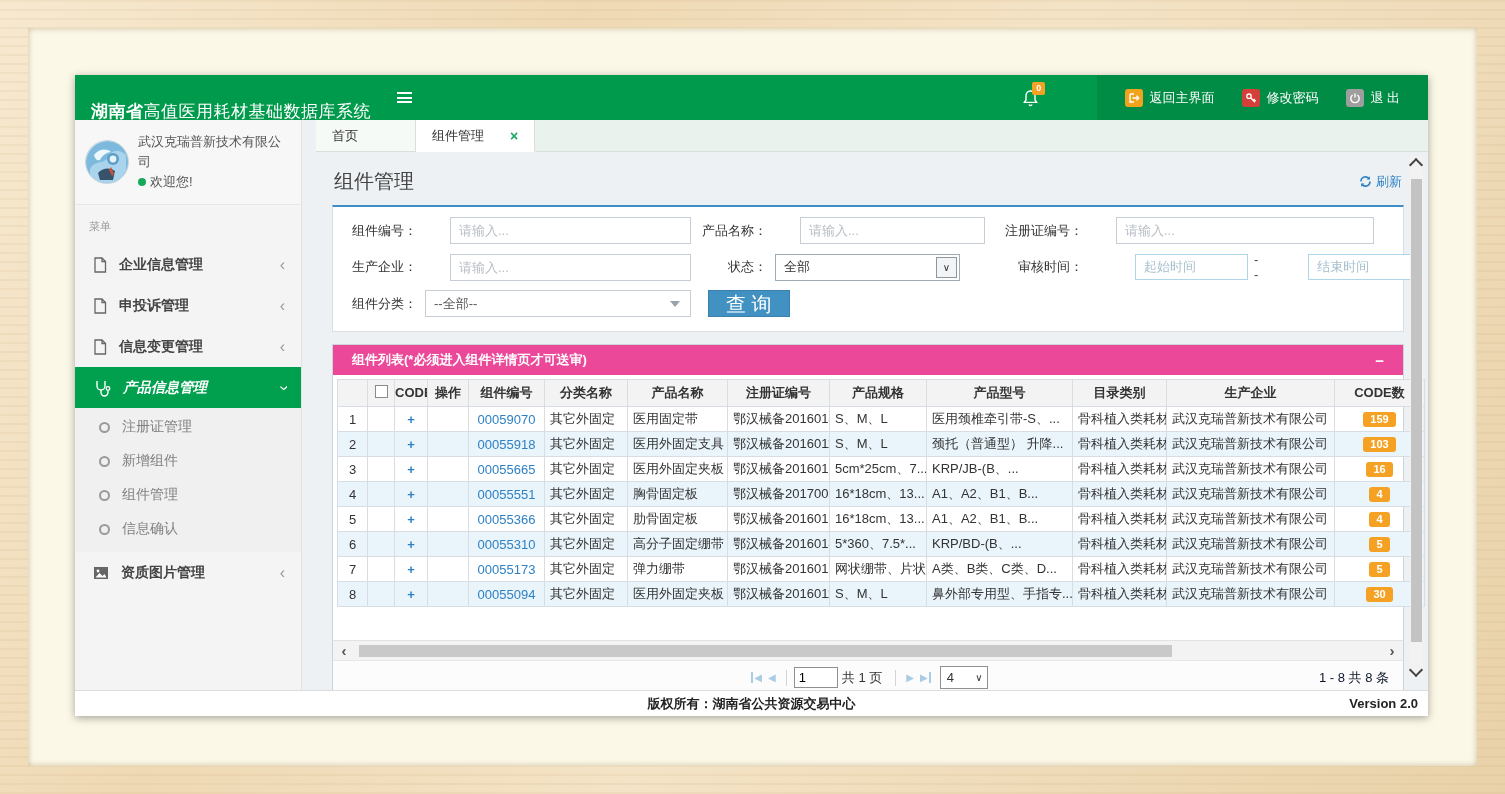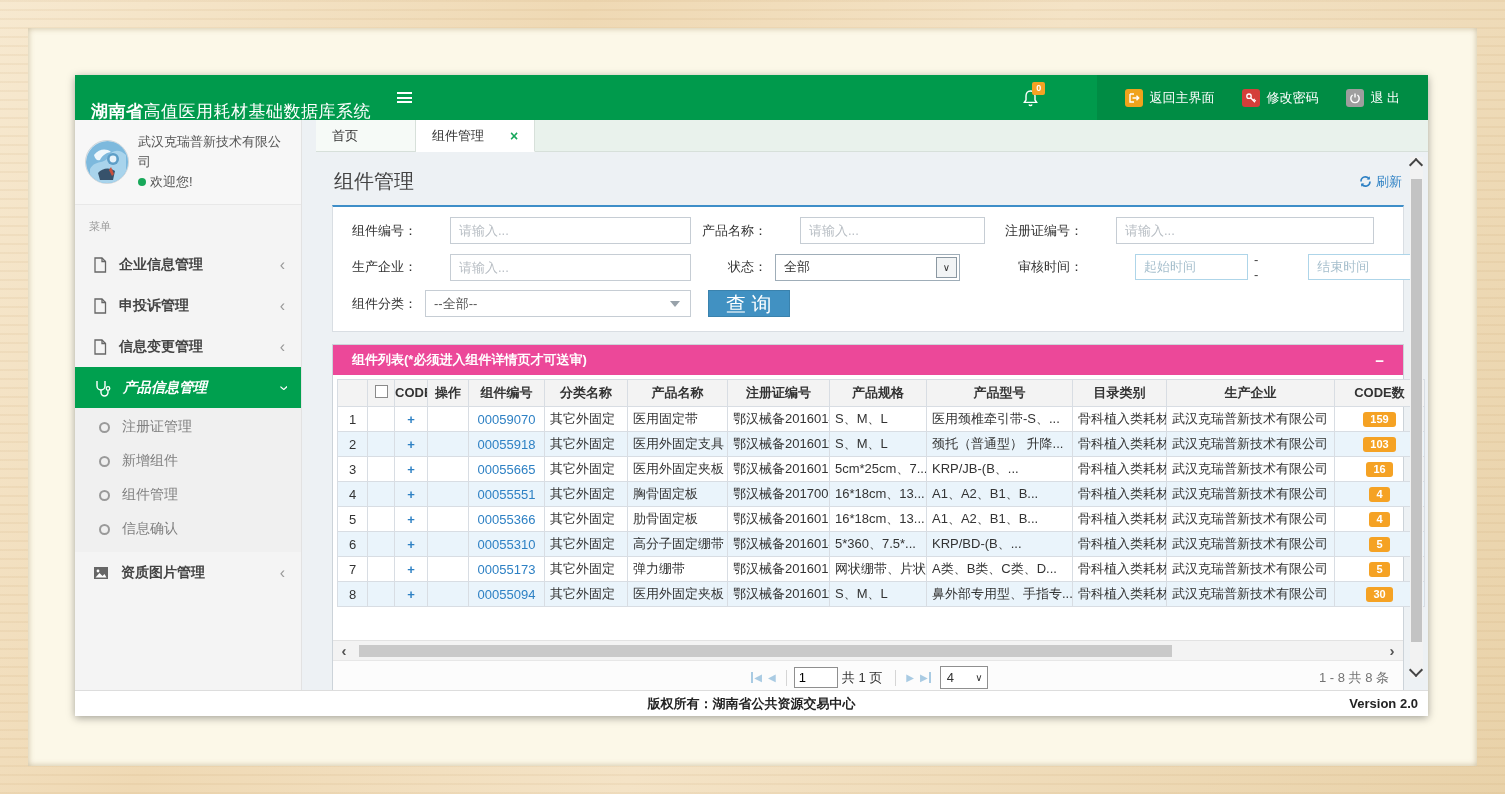--- a/index.html
+++ b/index.html
@@ -136,21 +136,21 @@
   .pg-first { border-left:2px solid #a9cbe3; padding-left:1px; }
   .pg-last  { border-right:2px solid #a9cbe3; padding-right:1px; }
   .pg-sep { width:1px; height:16px; background:#d5d5d5; margin:0 7px; }
   .pg-input { width:44px; height:21px; border:1px solid #8f8f8f; text-align:left; padding:0 4px;
               font-size:13px; font-family:inherit; }
   .pg-label { margin:0 6px 0 4px; }
   .pg-select { width:48px; height:23px; border:1px solid #8f8f8f; background:#fff; display:flex;
                align-items:center; margin-left:6px; cursor:pointer; }
   .pg-select .v { flex:1; padding-left:6px; }
   .pg-select .c { font-size:10px; margin-right:4px; }
-  .pg-range { margin-left:auto; margin-right:14px; color:#737373; position:relative; z-index:1; }
+  .pg-range { margin-left:auto; margin-right:14px; color:#0f172a; position:relative; z-index:1; }
 
   
   .vscroll { position:absolute; right:5px; top:37px; bottom:12px; width:13px; background:#f2f2f2; }
   .vs-ar { position:absolute; left:1px; width:10px; height:10px; cursor:pointer; }
   .vs-up { top:3px; border-left:2px solid #444; border-top:2px solid #444; transform:rotate(45deg); }
   .vs-dn { bottom:3px; border-left:2px solid #444; border-bottom:2px solid #444; transform:rotate(-45deg); }
   .vs-thumb { position:absolute; left:1px; right:1px; top:22px; bottom:36px; background:#c3c3c3; cursor:pointer; }
 
   
   .ftr { height:26px; background:#fff; border-top:1px solid #ddd; position:relative;

